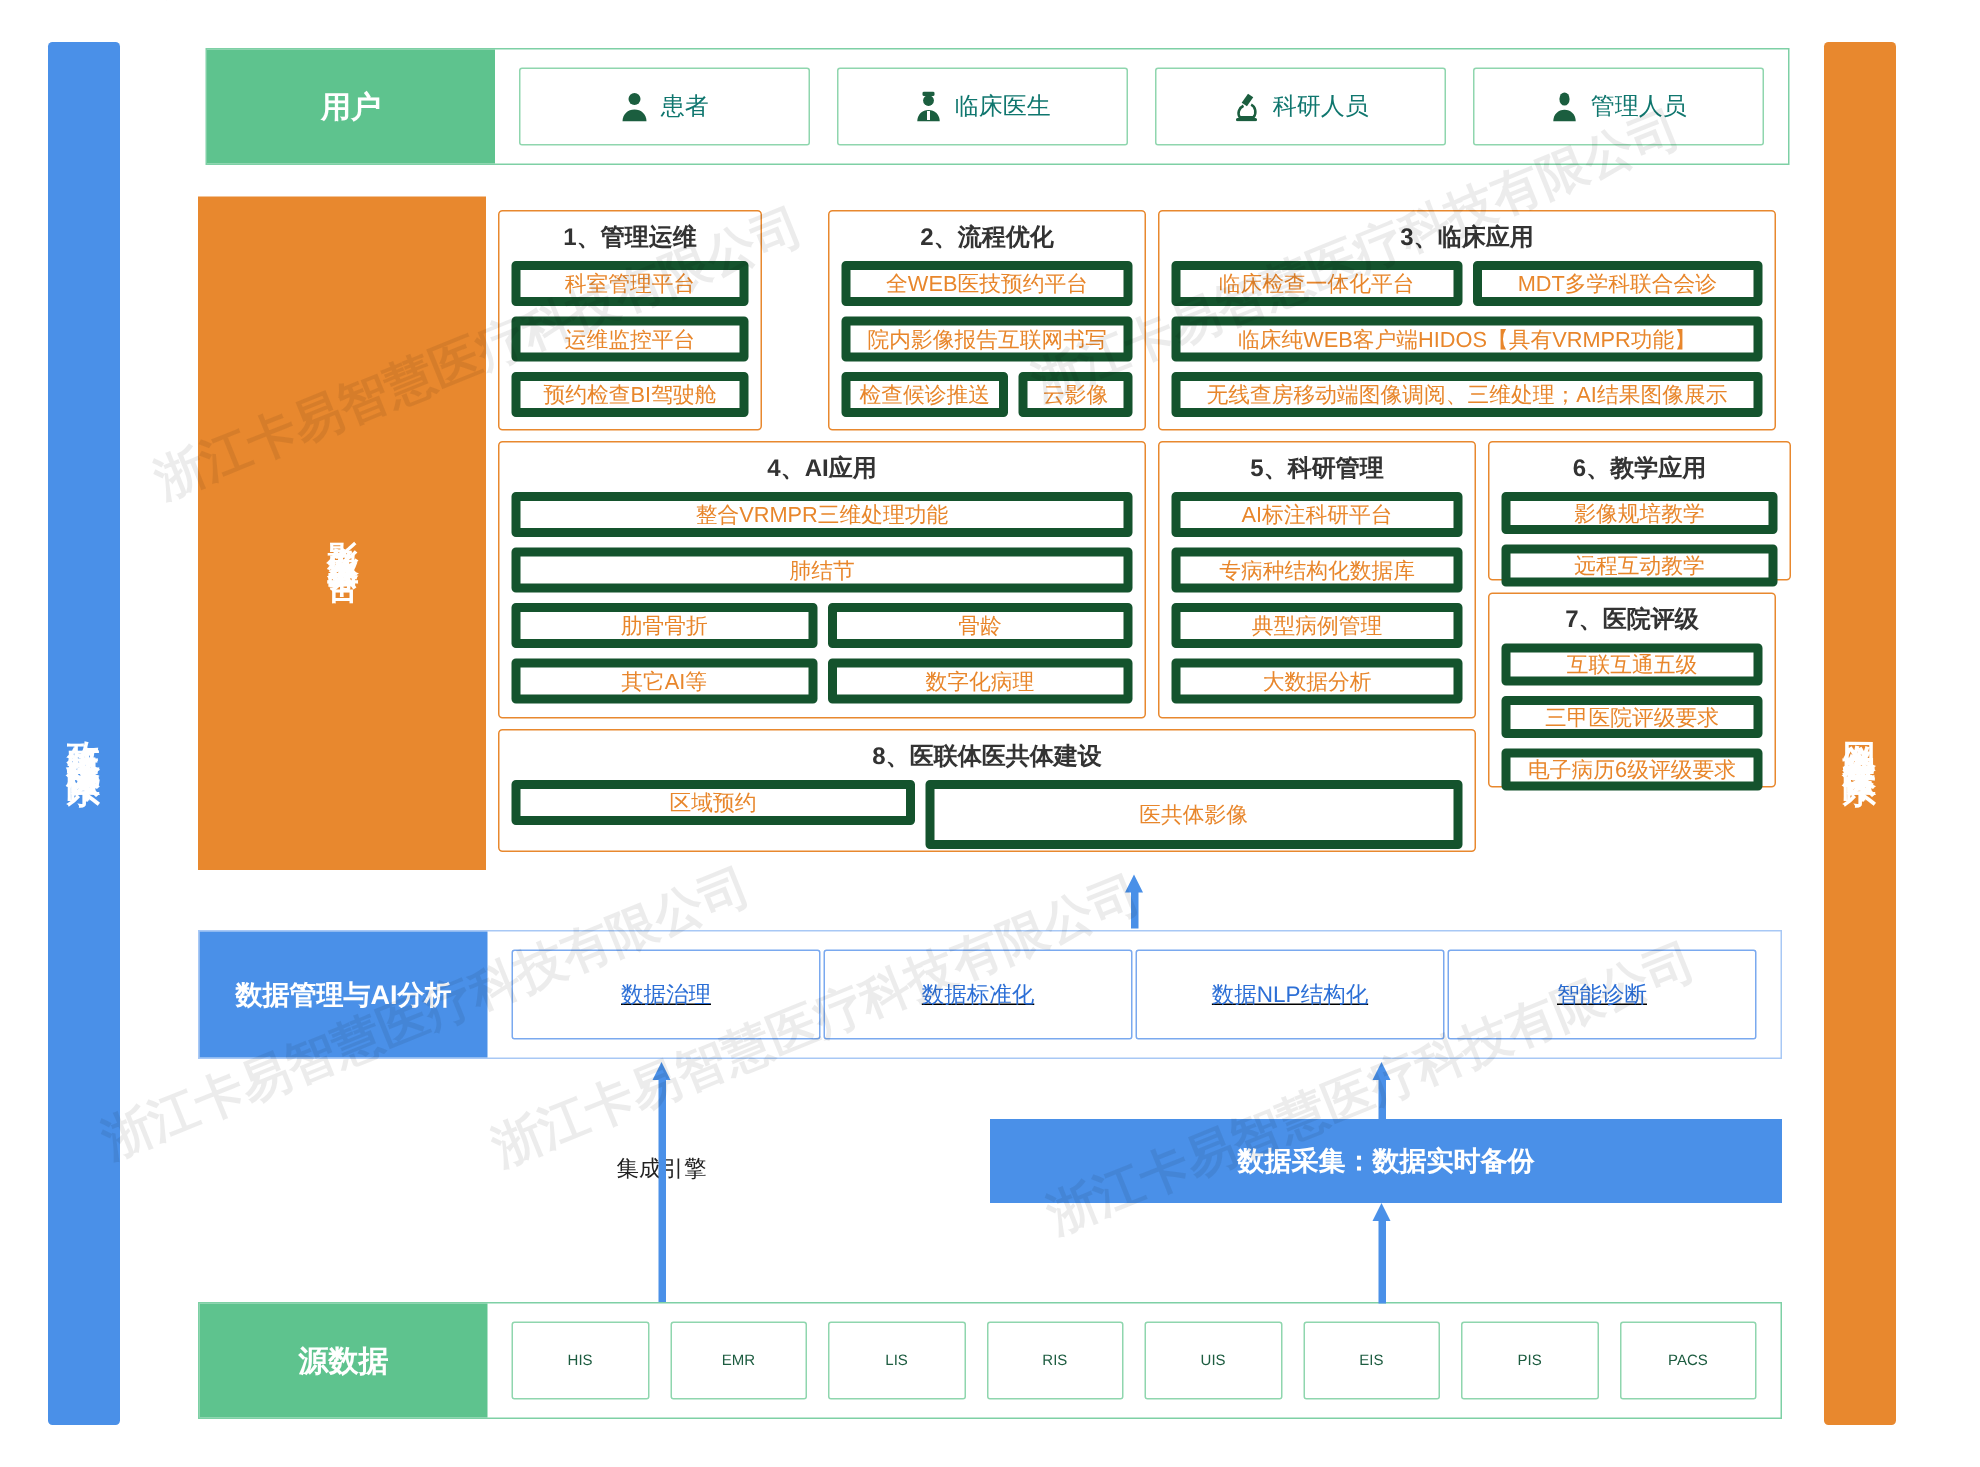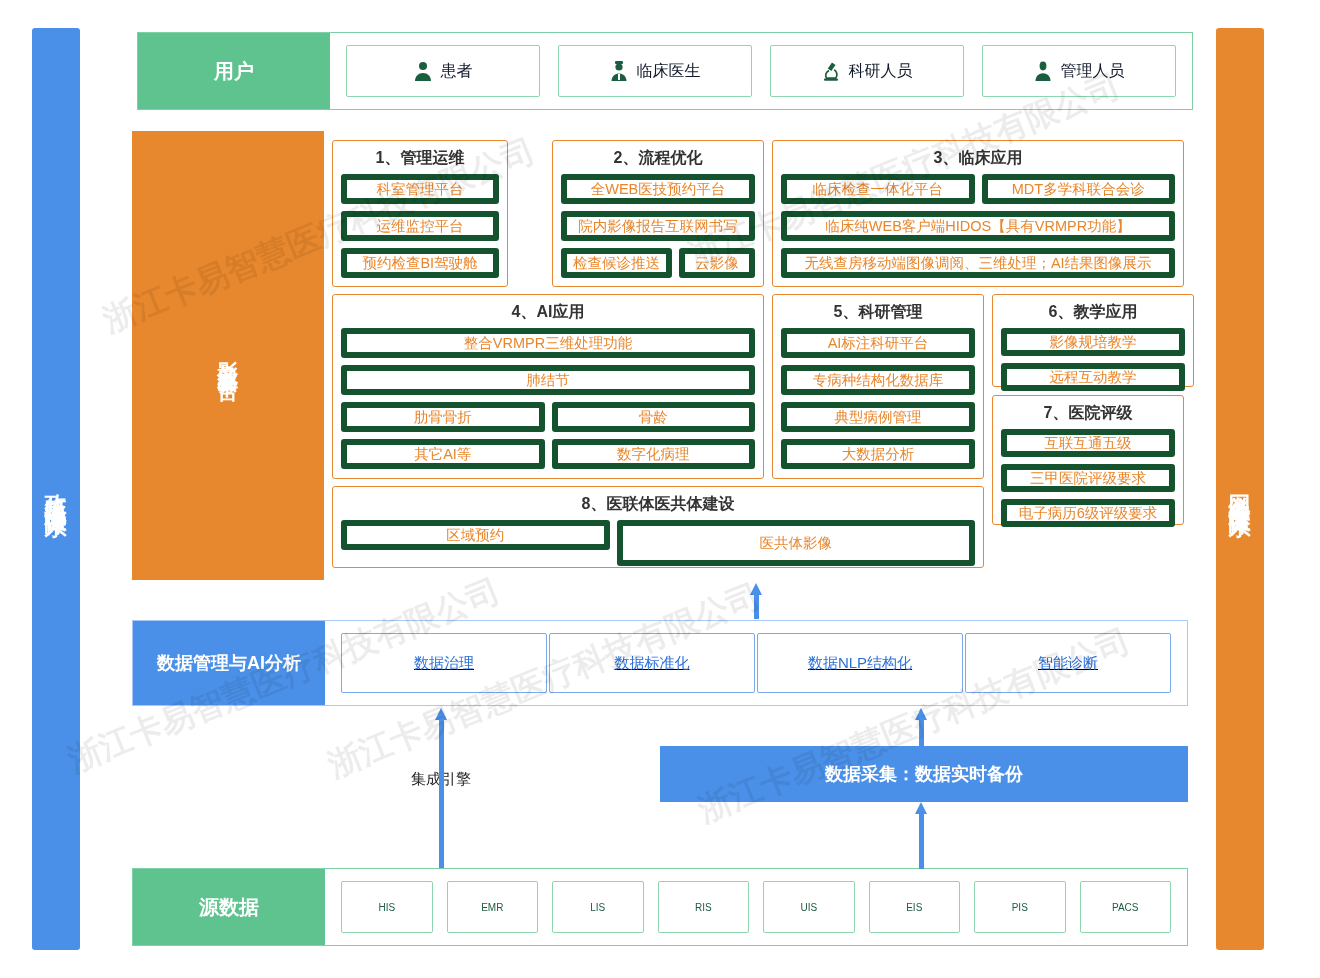--- a/index.html
+++ b/index.html
@@ -26,21 +26,21 @@
   .panel-label{ display:flex; align-items:center; justify-content:center;
                 color:#fff; font-weight:700; font-size:19px; flex:0 0 auto; }
   .panel-body{ flex:1; position:relative; }
 
   
   #row-users{ left:137px; top:32px; width:1056px; height:78px; border:1px solid #7ed0a5;text-align:right; }
   #row-users .panel-label{ width:192px; background:#5ec38e; font-size:20px; }
   .user-grid{ display:flex; gap:18px; padding:12px 16px; height:100%; }
   .user-box{ flex:1; border:1px solid #8fd6ae; border-radius:2px; background:#fff;
              display:flex; align-items:center; justify-content:center; gap:9px;
-             color:#0f172a; font-size:16px; }
+             color:#0f766e; font-size:16px; }
   .user-box .ic{ width:18px; height:20px; display:block; }
   .user-box .ic svg{ display:block; }
 
   
   #row-mid{ left:132px; top:131px; width:1056px; height:449px; }
   #row-mid .panel-label{ width:192px; background:#e8882e; align-items:center; }
   #row-mid .panel-label .v{ writing-mode:vertical-rl; text-orientation:upright;
       font-size:21px; letter-spacing:4px; line-height:1.3; }
   #mid-body{ position:relative; }
 

